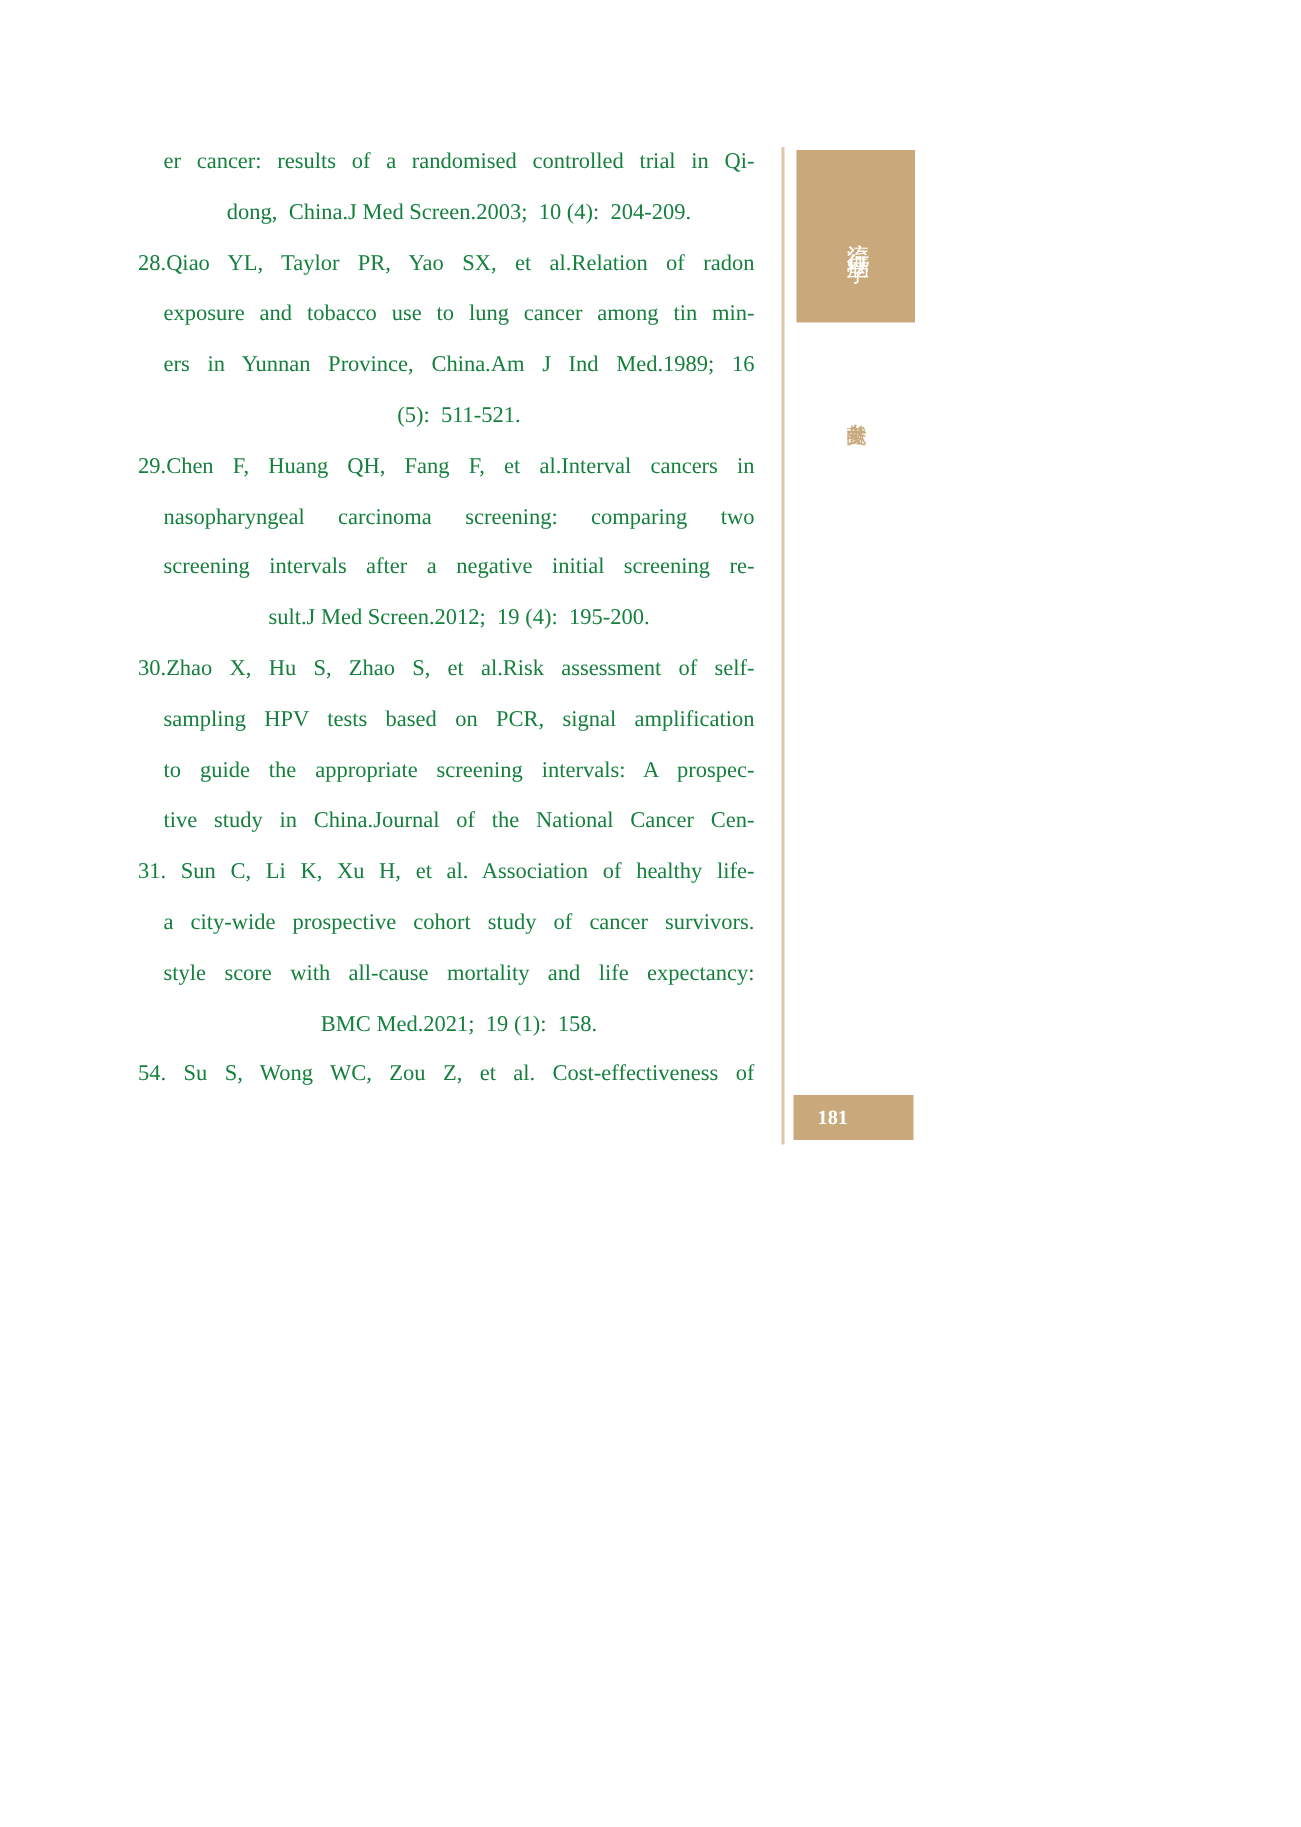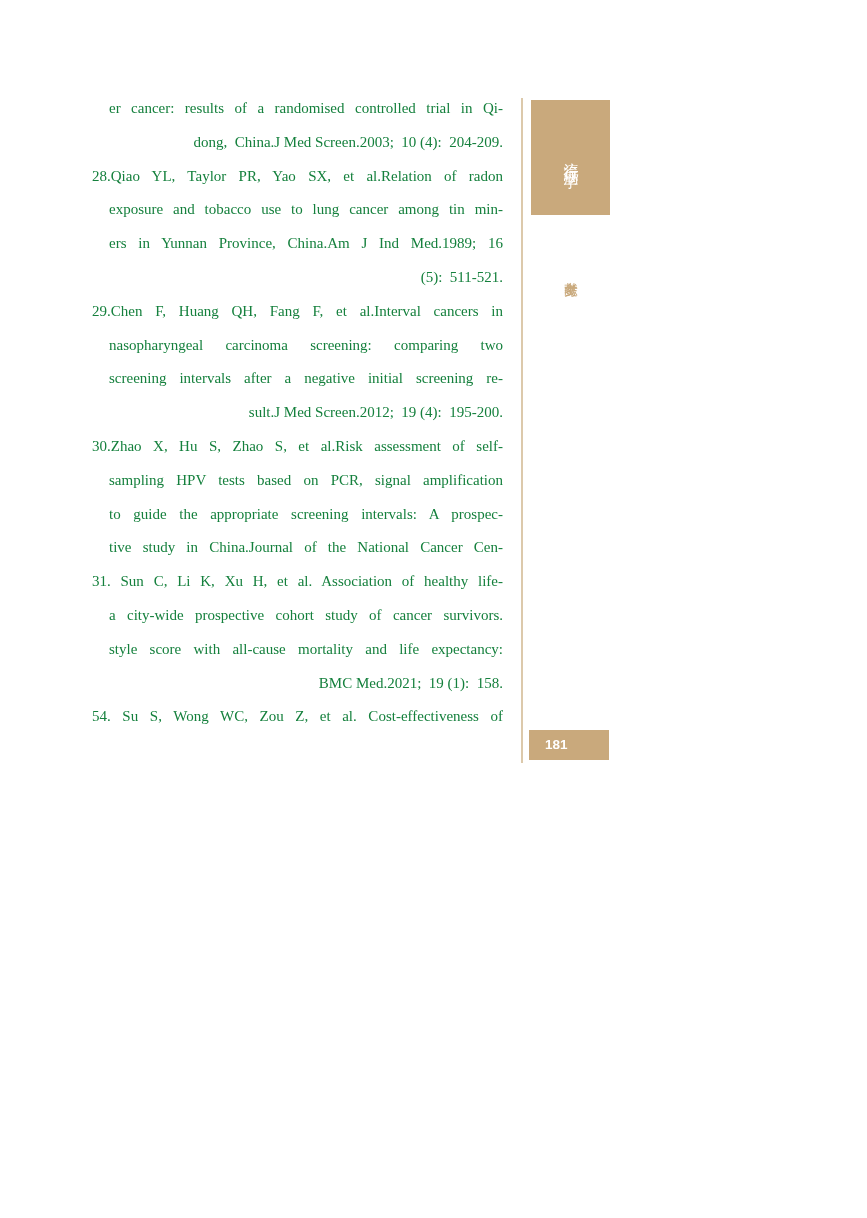--- a/index.html
+++ b/index.html
@@ -25,21 +25,21 @@
     color: #15803d;
     overflow: hidden;
   }
   .line.indent { padding-left: 17px; }
   .line.justify {
     text-align: justify;
     text-align-last: justify;
   }
   .line.last {
     white-space: pre-wrap;
-    text-align: right;
+    text-align: center;
   }
   
   .side-rule {
     position: absolute;
     left: 521px;
     top: 98px;
     width: 2px;
     height: 665px;
     background: #dcc9ab;
   }
@@ -86,21 +86,21 @@
     top: 730px;
     width: 80px;
     height: 30px;
     background: #c9a97c;
     box-sizing: border-box;
     padding-left: 16px;
     color: #ffffff;
     font-size: 13.5px;
     font-weight: bold;
     line-height: 30px;
-    font-family: Liberation Sans, sans-serif;
+    font-family: Liberation Serif, serif;
   }
 </style>
 </head>
 <body>
 
 <div class="page">
 
   <div class="refs">
     <div class="line indent justify">er cancer: results of a randomised controlled trial in Qi-</div>
     <div class="line indent last">dong,  China.J Med Screen.2003;  10 (4):  204-209.</div>

